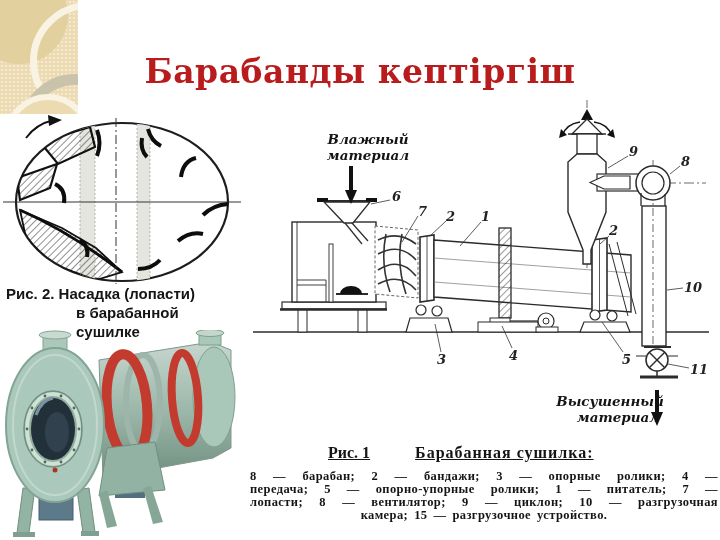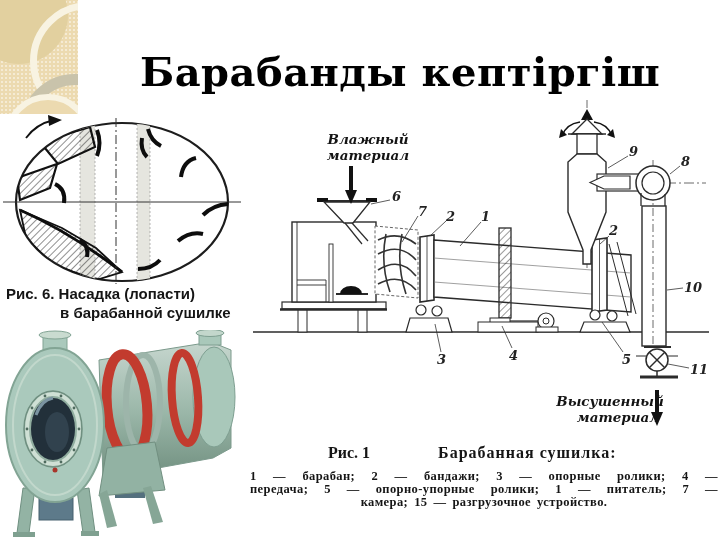--- a/index.html
+++ b/index.html
@@ -18,40 +18,40 @@
     border-radius:50%; background:#e2d09f; }
   .corner .c2 { position:absolute; left:30px; top:2px; width:104px; height:104px;
     border:7px solid #f8f3e2; border-radius:50%; }
   .corner .c3 { position:absolute; left:20px; top:74px; width:88px; height:88px;
     border:11px solid #c9c3ab; border-radius:50%; }
   .corner .c4 { position:absolute; left:4px; top:94px; width:76px; height:76px;
     border:6px solid #f8f3e2; border-radius:50%; background:#ecdab0; }
 
   .title {
     position:absolute; left:140px; top:50px; width:440px; text-align:center;
-    font-family:"DejaVu Serif", serif; font-weight:bold; font-size:40px;
-    line-height:44px; color:#000000; letter-spacing:0.5px; white-space:nowrap;
+    font-family:"DejaVu Serif", serif; font-weight:bold; font-size:33px;
+    line-height:44px; color:#b91c1c; letter-spacing:0.5px; white-space:nowrap;
   }
 
   .fig2-wrap { position:absolute; left:0; top:114px; width:245px; height:172px; }
   .fig2-caption {
     position:absolute; left:0; top:284px; width:242px;
     font:700 15px/19px "Liberation Sans", sans-serif; color:#151515;
   }
   .fig2-caption .l1 { padding-left:6px; }
-  .fig2-caption .l2 { padding-left:60px; }
+  .fig2-caption .l2 { padding-left:60px;margin-left:16px; }
 
   .photo-wrap { position:absolute; left:3px; top:330px; width:235px; height:210px; }
 
   .fig1-wrap { position:absolute; left:250px; top:94px; width:470px; height:350px;text-align:center; }
 
   .fig1-caption { position:absolute; left:250px; top:444px; width:468px; color:#151515; }
-  .fig1-head { display:flex; font:700 16px "Liberation Serif", serif; }
+  .fig1-head { display:flex; font:700 16px "Liberation Serif", serif;text-decoration:underline; }
   .fig1-head .fig-num   { margin-left:78px; }
-  .fig1-head .fig-title { margin-left:68px; letter-spacing:1px; }
+  .fig1-head .fig-title { margin-left:45px; letter-spacing:1px; }
   .parts { margin-top:8px; font:700 12.5px/13px "Liberation Serif", serif;
     letter-spacing:0.4px; word-spacing:2.5px; }
   .parts .j { text-align:justify; text-align-last:justify; }
   .parts .c { text-align:center; }
 
   
   .ink  { stroke:#2b2b2b; fill:none; }
   .inkf { stroke:#2b2b2b; fill:#ffffff; }
   svg text.callout {
     font:italic 700 13px "DejaVu Serif", serif; fill:#222;
@@ -103,21 +103,21 @@
       <path d="M160,146 q-8,9 -22,9"></path>
       <path d="M55,70 q11,5 9,19"></path>
       <path d="M80,126 q9,5 7,17"></path>
     </g>
     <path d="M26,24 Q36,10 54,6" fill="none" stroke="#111" stroke-width="1.8"></path>
     <path d="M48,1 L62,6 L49,12 Z" fill="#111"></path>
   </svg>
 </div>
 
 <div class="fig2-caption">
-  <div class="l1">Рис. 6.  Насадка (лопасти)</div>
+  <div class="l1">Рис. 2.  Насадка (лопасти)</div>
   <div class="l2">в барабанной сушилке</div>
 </div>
 
 <div class="photo-wrap">
   <svg width="235" height="210" viewBox="0 0 235 210">
     <defs>
       <linearGradient id="drumGrad" x1="0" y1="0" x2="0" y2="1">
         <stop offset="0" stop-color="#c6d6ce"></stop>
         <stop offset="0.5" stop-color="#9cb8aa"></stop>
         <stop offset="1" stop-color="#708f7f"></stop>
@@ -330,17 +330,18 @@
     </g>
   </svg>
 </div>
 
 <div class="fig1-caption">
   <div class="fig1-head">
     <span class="fig-num">Рис. 1</span>
     <span class="fig-title">Барабанная сушилка:</span>
   </div>
   <div class="parts">
-    <div class="j">1 — барабан; 2 — бандажи; 3 — опорные ролики; 4 —</div>
+    <div class="j">8 — барабан; 2 — бандажи; 3 — опорные ролики; 4 —</div>
     <div class="j">передача; 5 — опорно-упорные ролики; 1 — питатель; 7 —</div>
+    <div class="j">лопасти; 8 — вентилятор; 9 — циклон; 10 — разгрузочная</div>
     <div class="c">камера; 15 — разгрузочное устройство.</div>
   </div>
 </div>
 
 </body></html>

